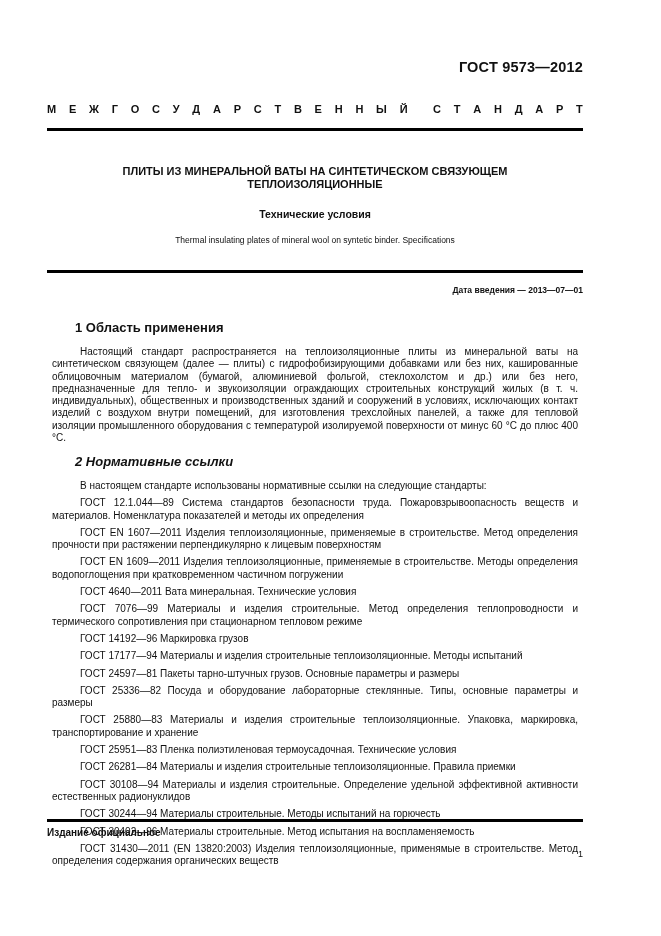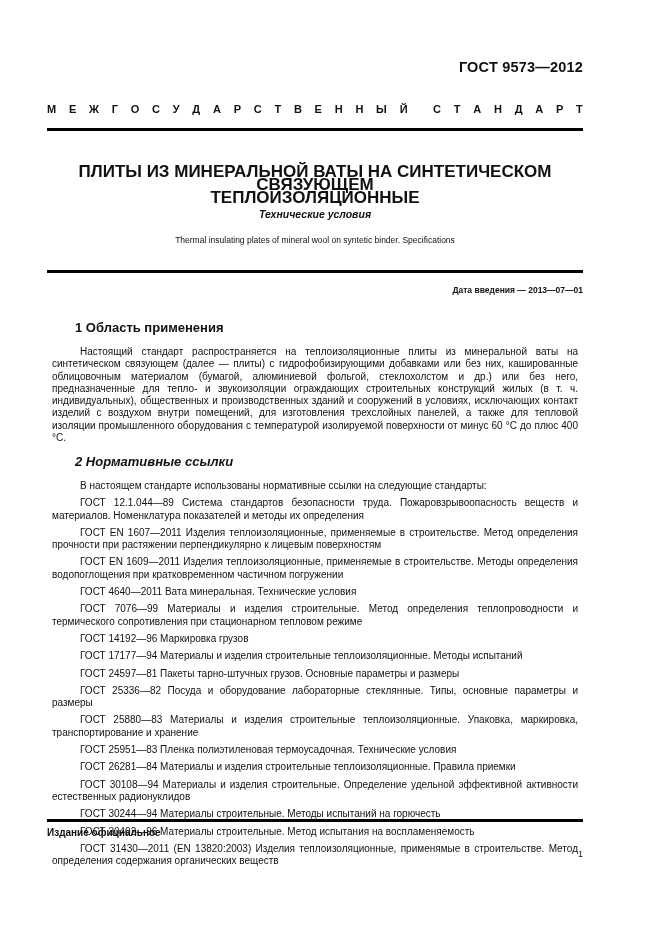--- a/index.html
+++ b/index.html
@@ -8,23 +8,23 @@
   .page { position: absolute; left: 0; top: 0; width: 661px; height: 936px; border-radius: 7px; }
   .gost-number { position: absolute; right: 78px; top: 59px; font-weight: bold;
                  font-size: 14.5px; letter-spacing: 0.2px; }
   .banner { position: absolute; left: 47px; width: 536px; top: 103px;
             font-weight: bold; font-size: 11px; display: flex; justify-content: space-between; }
   .rule { position: absolute; left: 47px; width: 536px; height: 3px; background: #000; }
   .rule.r1 { top: 128px; }
   .rule.r2 { top: 270px; }
   .rule.r3 { top: 819px; height: 3px; }
   .title { position: absolute; left: 47px; width: 536px; top: 165px; text-align: center;
-           font-weight: bold; font-size: 17px; line-height: 13px; }
+           font-weight: bold; font-size: 11px; line-height: 13px; }
   .subtitle { position: absolute; left: 47px; width: 536px; top: 208px; text-align: center;
-              font-weight: bold; font-size: 10.5px; font-style: italic; }
+              font-weight: bold; font-size: 10.5px; }
   .en-title { position: absolute; left: 47px; width: 536px; top: 235px; text-align: center;
               font-size: 8.5px; }
   .intro-date { position: absolute; right: 78px; top: 285px; font-weight: bold; font-size: 8.5px; }
   .section-head { position: absolute; left: 75px; font-weight: bold; font-size: 13px; }
   .s1 { top: 320px; }
   .s2 { top: 454px; font-style: italic; }
   .body-text { position: absolute; left: 47px; width: 536px; font-size: 10px; line-height: 12.3px;
                text-align: justify; }
   .body-text p { margin: 5px; text-indent: 28px; }
   .p1 { top: 341px; }

